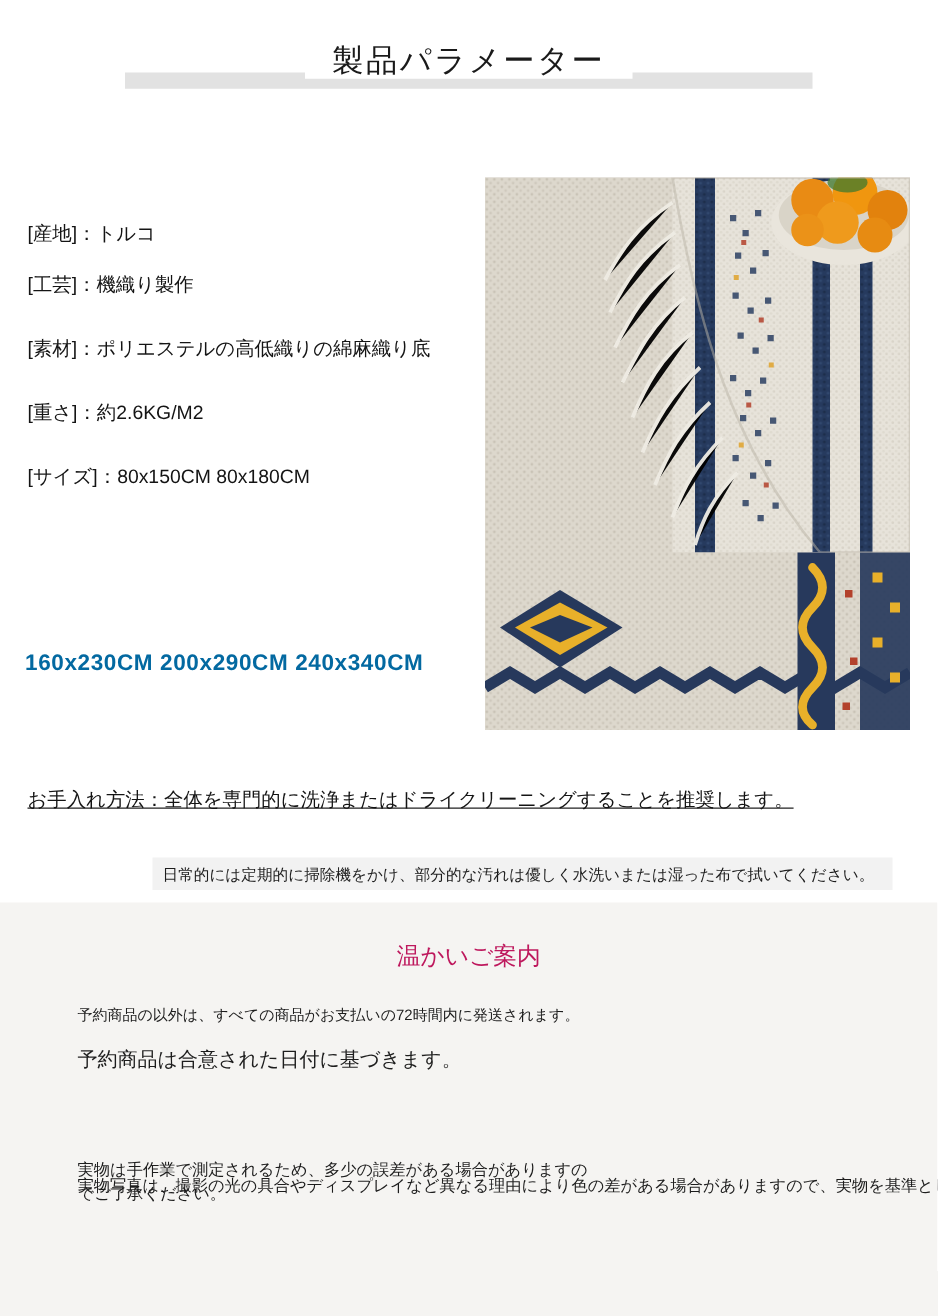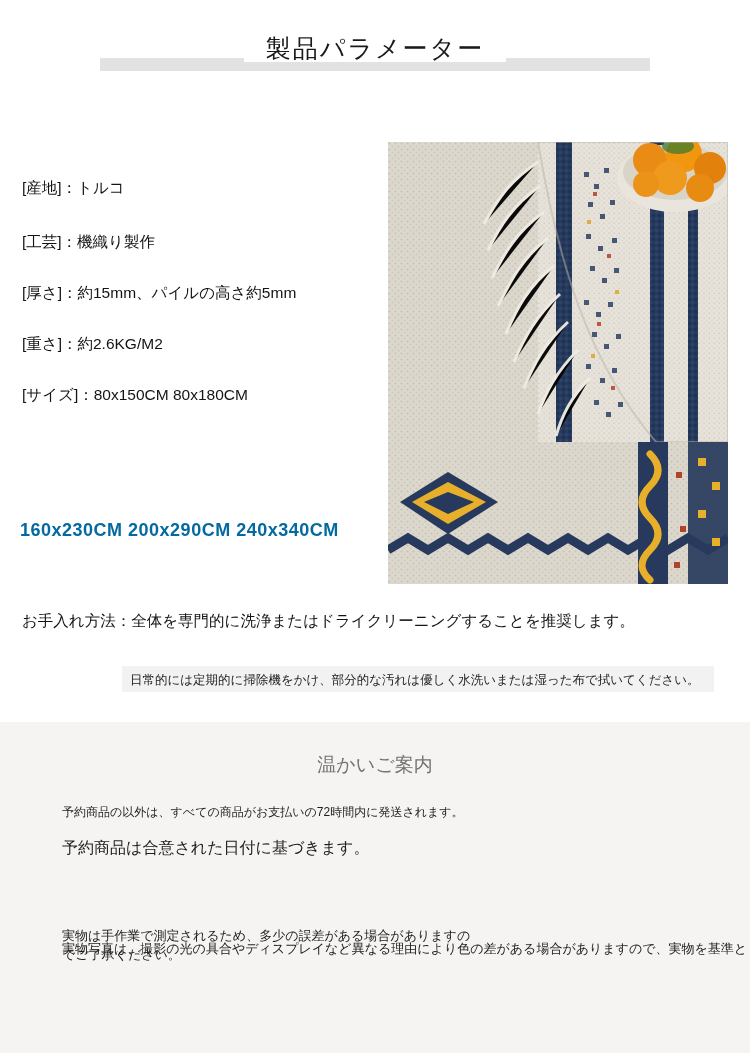--- a/index.html
+++ b/index.html
@@ -72,21 +72,21 @@
     width: 370px;
   }
   .spec-line {
     position: relative;
     font-size: 15.5px;
     line-height: 20px;
     color: #141414;
     margin-bottom: 31px;
     white-space: nowrap;
   }
-  .spec-line.s1 { margin-bottom: 34px; }
+  .spec-line.s1 { margin-bottom: 21px; }
   .spec-sizes {
     position: absolute;
     top: 520px;
     left: 20px;
     font-size: 18px;
     font-weight: bold;
     letter-spacing: 0.5px;
     color: #0369a1;
     white-space: nowrap;
   }
@@ -106,23 +106,24 @@
     width: 340px;
     height: 442px;
     overflow: hidden;
     background: #cfc9be;
   }
   .photo svg { display: block; }
 
   
   .care {
     position: absolute;
-    top: 610px;
+    top: 630px;
     left: 22px;
     width: 706px;
+    text-decoration: underline;
   }
   .care-main {
     font-size: 15.5px;
     line-height: 22px;
     color: #141414;
   }
   .care-note {
     position: absolute;
     top: 62px;
     left: 108px;
@@ -148,21 +149,21 @@
     height: 331px;
     background: #f5f4f2;
   }
   .notice-title {
     position: absolute;
     top: 30px;
     left: 0;
     width: 750px;
     text-align: center;
     font-size: 19px;
-    color: #737373;
+    color: #be185d;
   }
   .notice-l1 {
     position: absolute;
     top: 82px;
     left: 62px;
     font-size: 12px;
     color: #1d1d1d;
     white-space: nowrap;
   }
   .notice-l2 {
@@ -204,21 +205,21 @@
     </div>
   </div>
 
   <div class="specs">
     <div class="tint" style="top:12px;left:0;width:215px;height:20px;"></div>
     <div class="tint" style="top:185px;left:0;width:310px;height:18px;"></div>
     <div class="tint" style="top:290px;left:0;width:272px;height:18px;"></div>
 
     <div class="spec-line s1">[産地]：トルコ</div>
     <div class="spec-line">[工芸]：機織り製作</div>
-    <div class="spec-line">[厚さ]：約15mm、パイルの高さ約5mm</div>
+    <div class="spec-line">[素材]：ポリエステルの高低織りの綿麻織り底</div>
     <div class="spec-line">[重さ]：約2.6KG/M2</div>
     <div class="spec-line">[サイズ]：80x150CM 80x180CM</div>
   </div>
   <div class="spec-sizes">160x230CM  200x290CM  240x340CM</div>
 
   <div class="photo">
     <svg width="340" height="442" viewBox="0 0 340 442" xmlns="http://www.w3.org/2000/svg" aria-hidden="true">
       <defs>
         <pattern id="knit" width="6" height="6" patternUnits="userSpaceOnUse">
           <rect width="6" height="6" fill="#ddd8cd"></rect>

